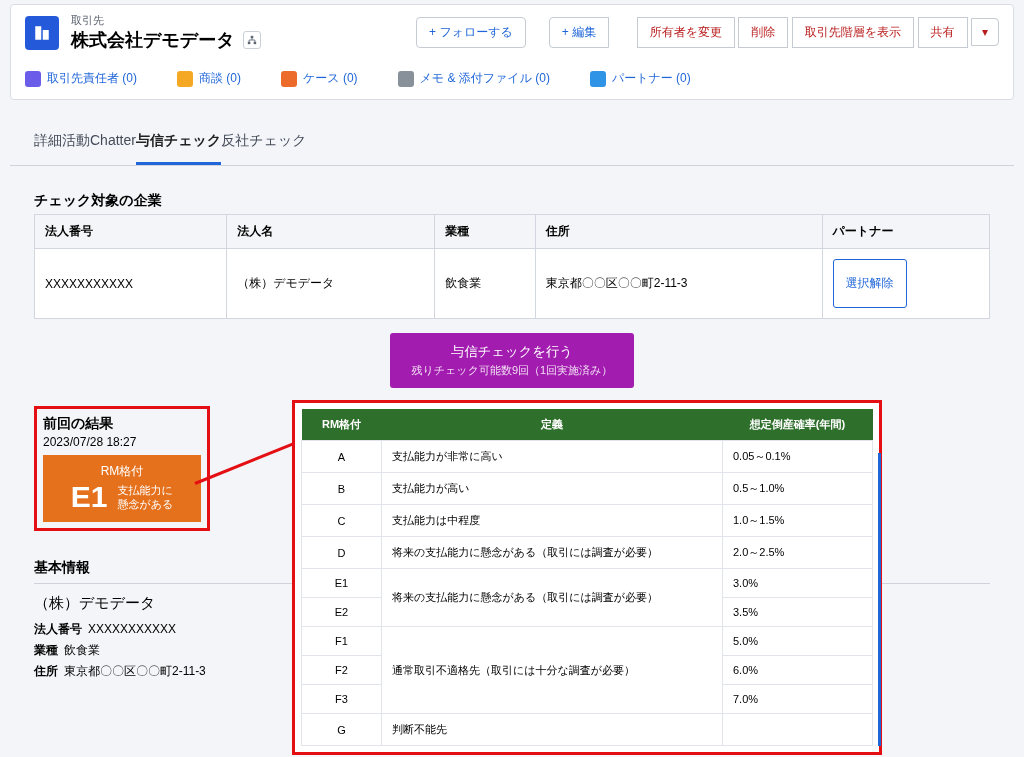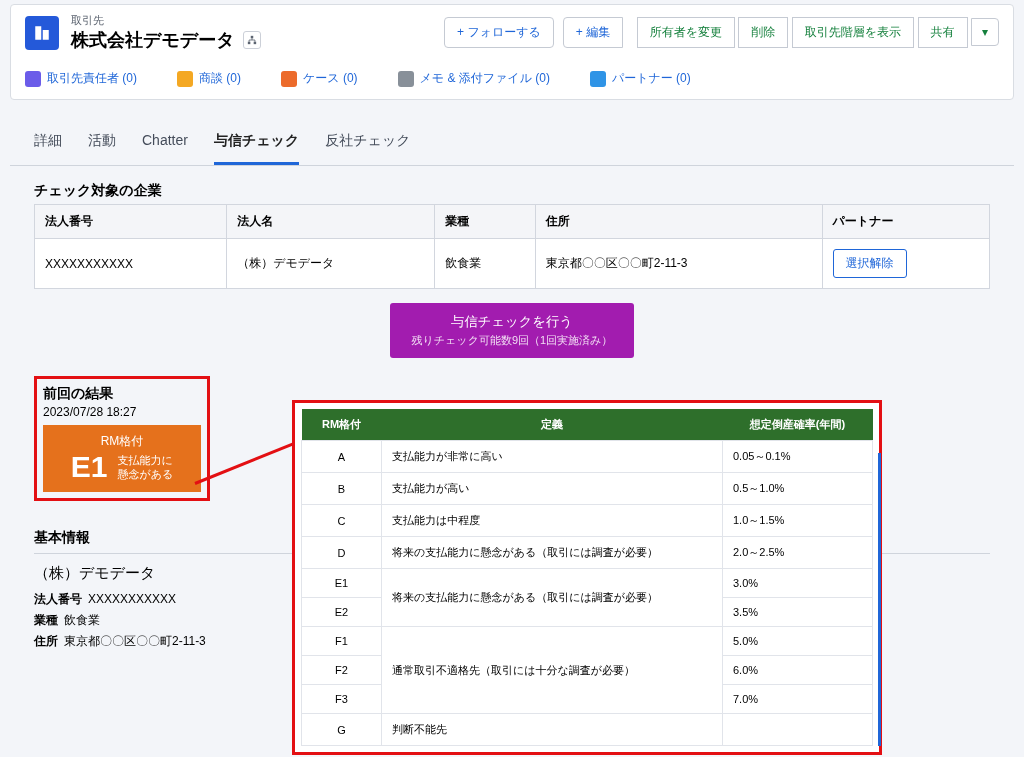--- a/index.html
+++ b/index.html
@@ -13,52 +13,52 @@
   .rec-icon { width: 34px; height: 34px; background: #2459d9; border-radius: 4px;
               display:flex; align-items:center; justify-content:center; }
   .rec-icon svg { fill: #fff; }
   .title-block { flex: 0 0 auto; }
   .obj-label { font-size: 11px; color: #5c6470; }
   .rec-name { font-size: 18px; font-weight: 600; display:flex; align-items:center; gap:8px;text-align:right;}
   .hier { width: 18px; height: 18px; border:1px solid #ccd0d8; border-radius:3px;
           display:flex;align-items:center;justify-content:center;font-size:10px;color:#5c6470;}
   .spacer { flex: 1 1 auto; }
   .actions { display:flex; gap:0; }
-  .actions button { background:#fff; border:1px solid #c5cad3; color:#15803d;
+  .actions button { background:#fff; border:1px solid #c5cad3; color:#b91c1c;
                     padding:6px 12px; font-size:12px; cursor:pointer; }
-  .actions button:first-child { border-radius:4px; margin-right:10px; color:#1f66d8;}
+  .actions button:first-child { border-radius:4px; margin-right:24px; color:#1f66d8;}
   .actions button:first-child::before { content:"+ "; }
   .actions .grp button { margin-left:-1px; }
   .actions .grp button.first { border-radius:4px 0 0 4px; }
   .actions .grp button.last { border-radius:0 4px 4px 0; width:28px; padding:6px 0;}
 
   .rel-row { display:flex; gap:40px; margin-top:18px; font-size:12px; }
   .rel { display:flex; align-items:center; gap:6px; }
   .rel .ico { width:16px; height:16px; border-radius:3px; display:inline-block; }
   .rel a { color:#1f66d8; text-decoration:none; }
   .ico.cont{background:#6b5ce9;} .ico.opp{background:#f4a823;} .ico.case{background:#ec6b2b;}
   .ico.note{background:#889099;} .ico.part{background:#2f94e6;}
 
   
-  .tabbar { display:flex; gap:26px; padding:22px 24px 0 24px; border-bottom:1px solid #cfd4dc;
-            margin:10px 10px 0 10px; }
+  .tabbar { display:flex; padding:22px 24px 0 24px; border-bottom:1px solid #cfd4dc;
+            margin:10px 10px 10px 10px; }
   .tab { padding-bottom:12px; font-size:14px; color:#444c5a; cursor:pointer; }
   .tab.active { font-weight:700; border-bottom:3px solid #1f66d8; color:#222; }
 
   
   .body { padding:16px 24px 0 24px; margin:0 10px; }
   .sec-title { font-size:14px; font-weight:700; margin-bottom:4px; }
   .sec-sub { font-size:12px; color:#444; margin-bottom:12px; }
 
   table.comp { width:100%; border-collapse:collapse; font-size:12px; }
   table.comp th { background:#f4f5f8; text-align:left; padding:8px 10px;
                   border:1px solid #d2d6de; font-weight:600; }
   table.comp td { padding:10px; border:1px solid #d2d6de; background:#fff; }
   .btn-outline { border:1px solid #1f66d8; background:#fff; color:#1f66d8;
-                 padding:5px 12px; border-radius:3px; font-size:12px; cursor:pointer;}
+                 padding:15px 12px; border-radius:3px; font-size:12px; cursor:pointer;}
   .btn-primary { display:block; margin:14px auto 0; background:#a21caf; color:#fff;
                  border:none; border-radius:3px; padding:10px 22px; text-align:center;
                  cursor:pointer; }
   .btn-primary .sub { display:block; font-size:11px; opacity:.85; margin-top:2px;}
 
   
   .prev { margin-top:18px; }
   .prev .box { border:3px solid #e30f13; width:176px; padding:6px 6px 6px 6px; }
   .prev h3 { font-size:14px; font-weight:700; }
   .prev .ts { font-size:12px; margin:2px 0 6px 0;}

